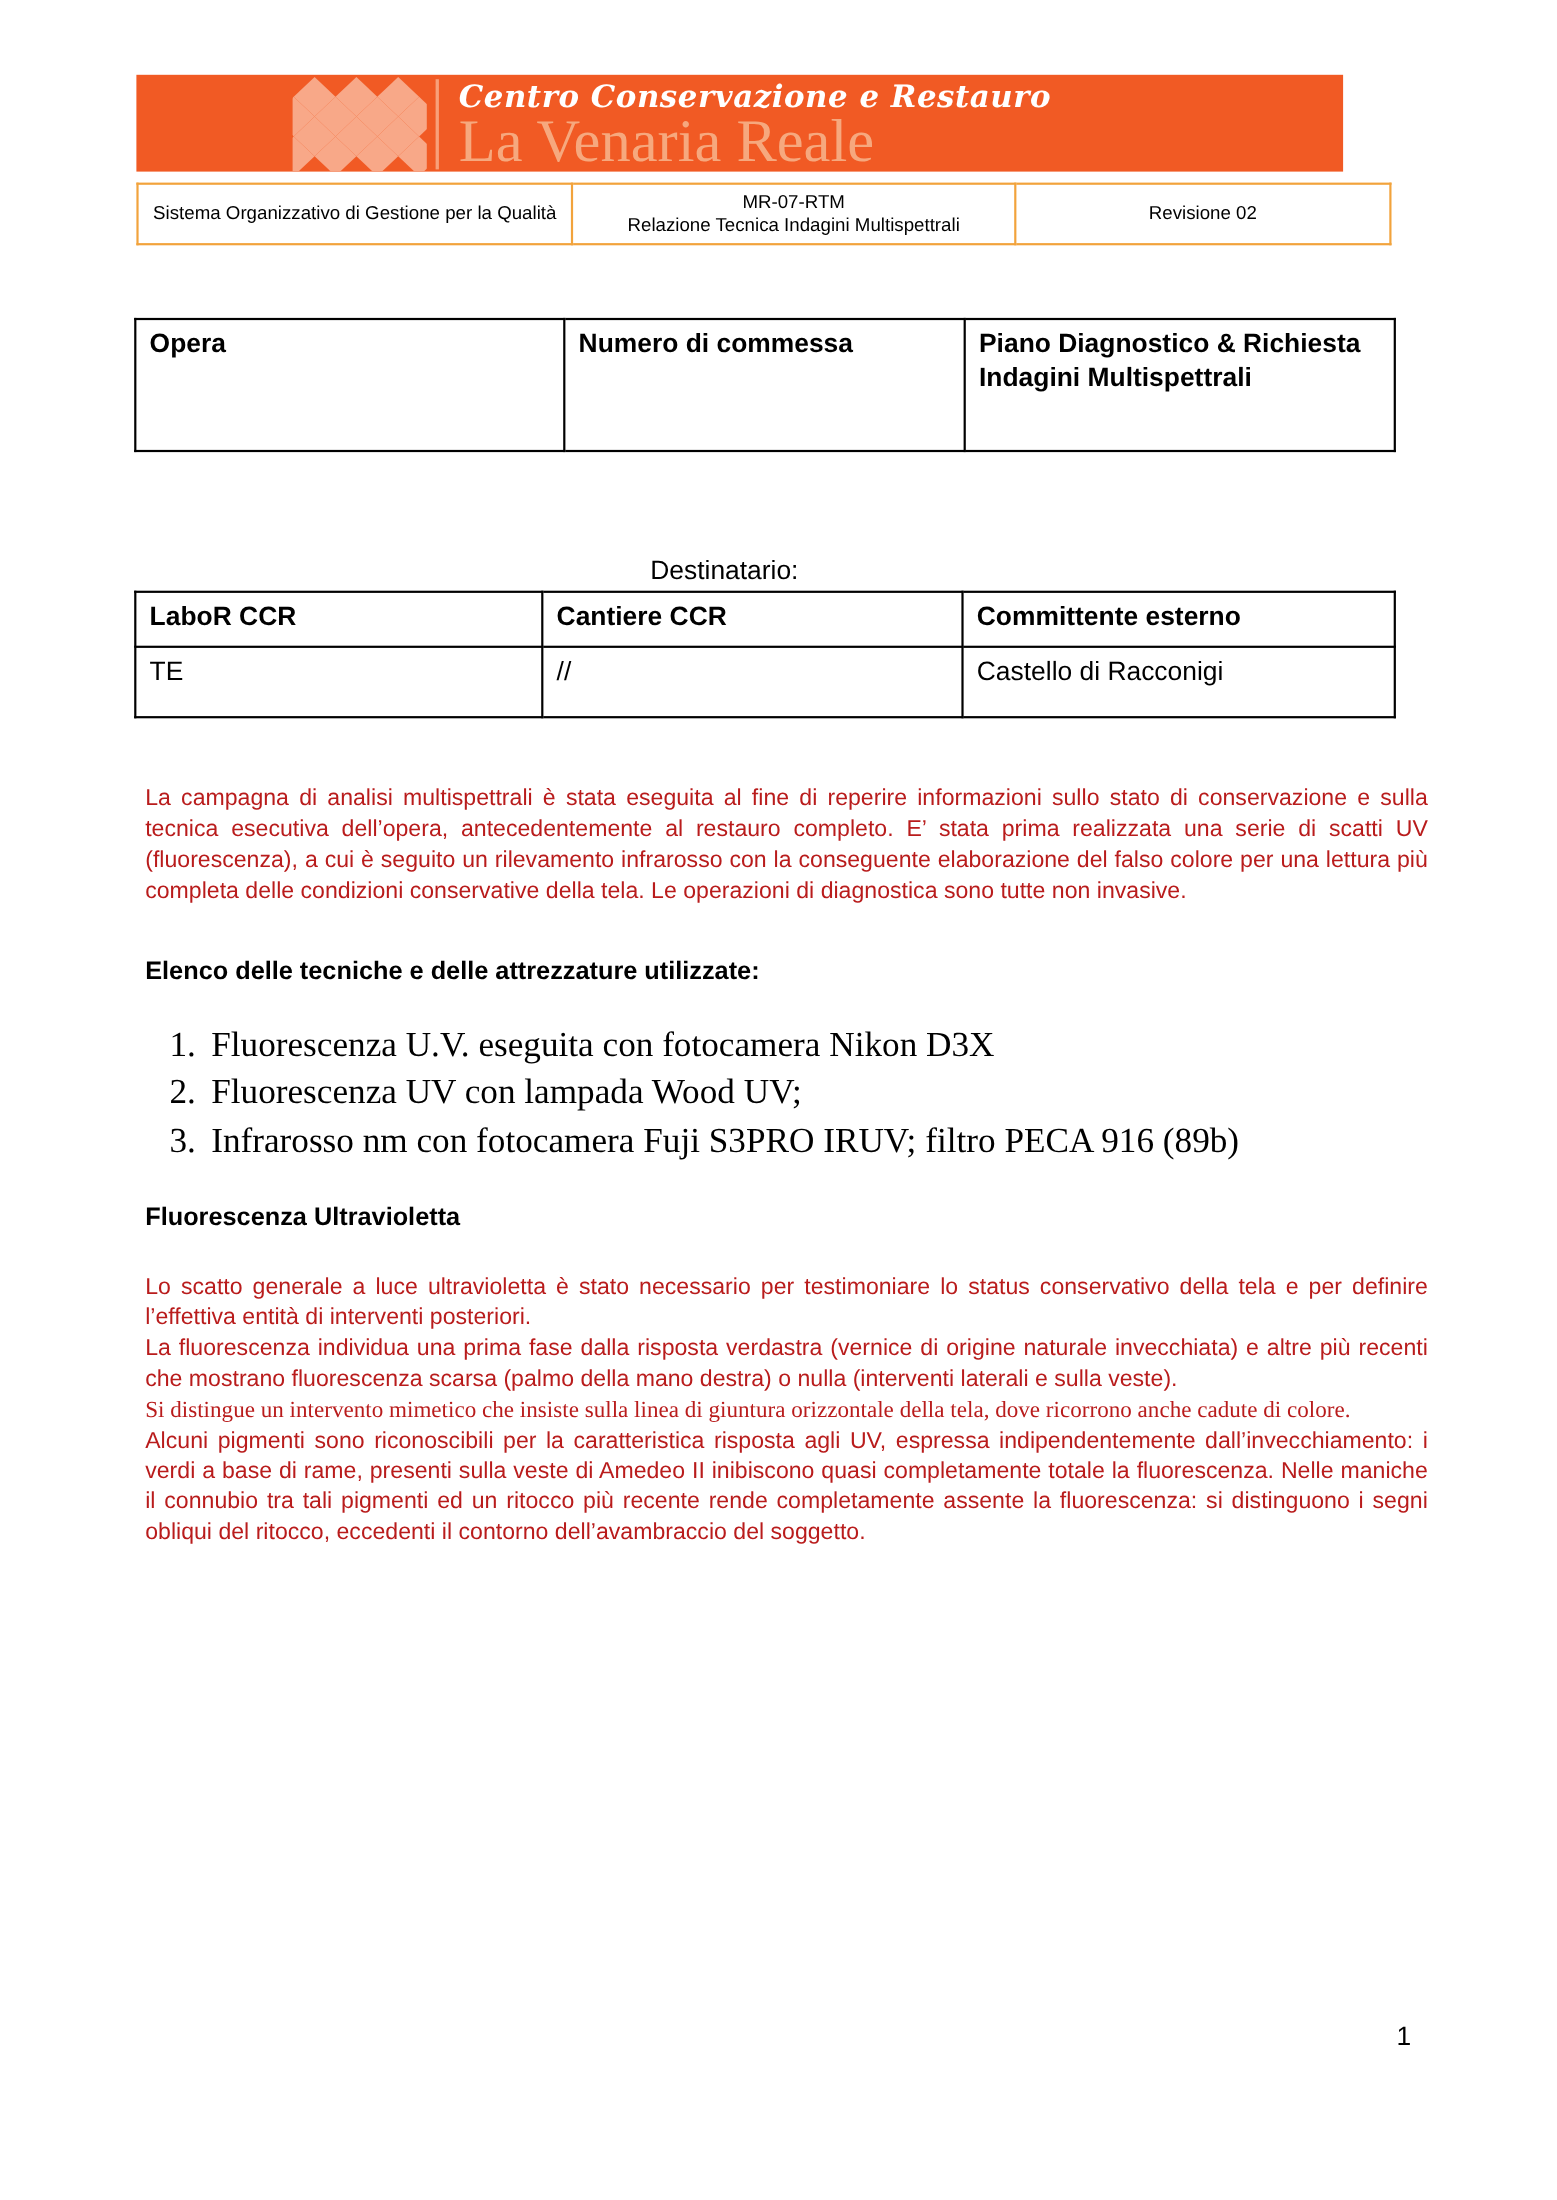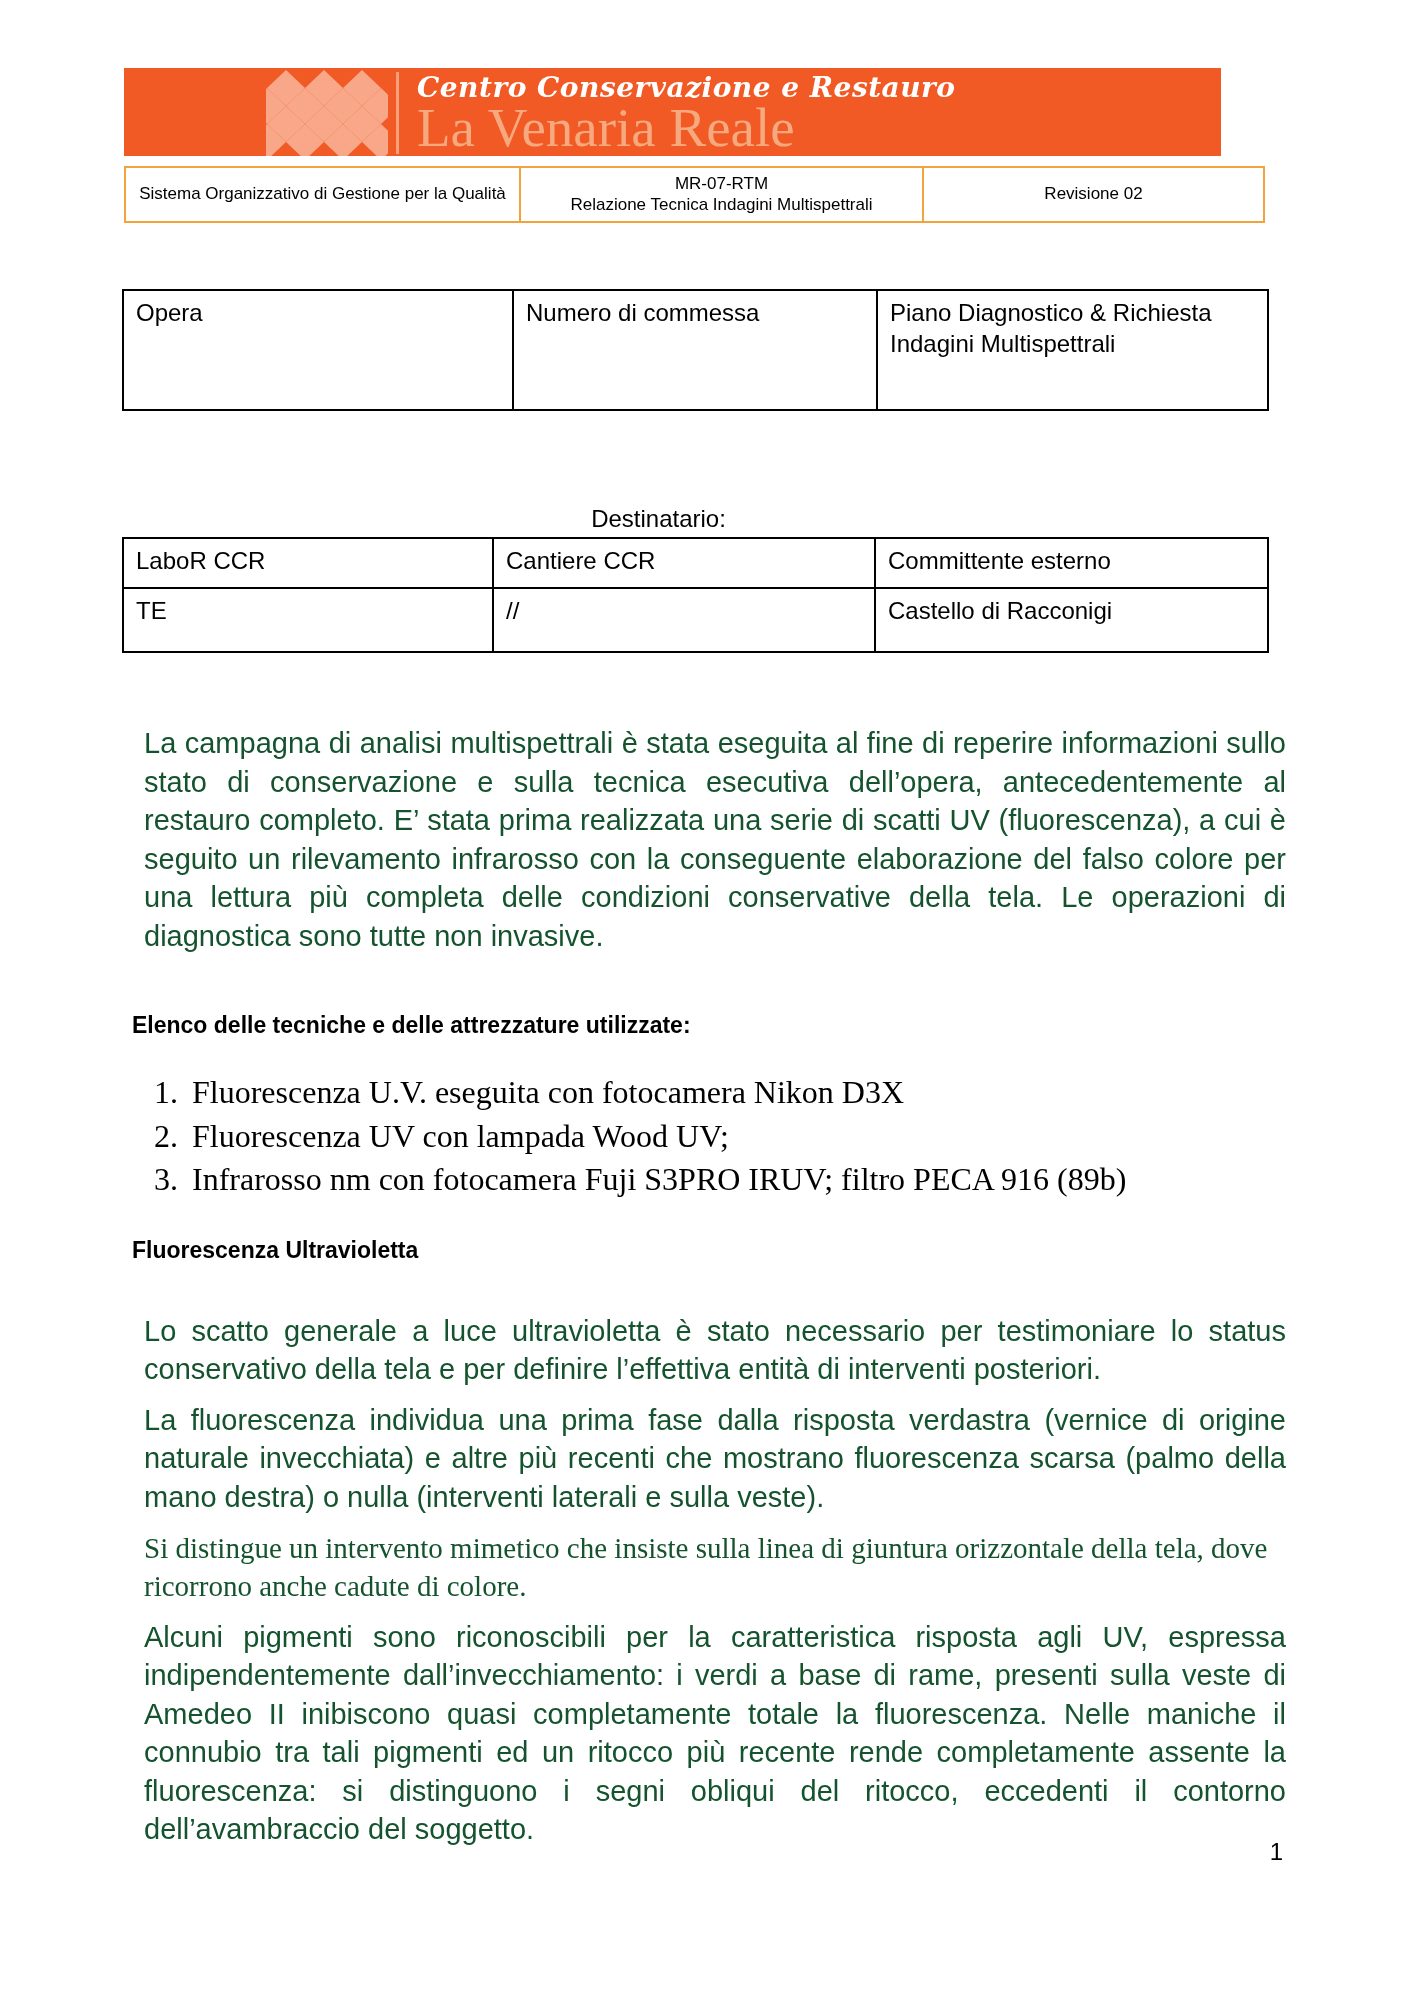--- a/index.html
+++ b/index.html
@@ -109,21 +109,21 @@
     table-layout: fixed;
   }
   .maintable td {
     border: 2px solid #000000;
     vertical-align: top;
     padding: 7px 10px 7px 12px;
     font-size: 24px;
     line-height: 1.28;
   }
   .maintable td.hdr {
-    font-weight: normal;
+    font-weight: bold;
   }
 
   #opera-table {
     left: 122px;
     top: 289px;
     width: 1073px;
   }
   #opera-table .oc1 { width: 366px; }
   #opera-table .oc2 { width: 340px; }
   #opera-table .oc3 { width: 367px; }
@@ -151,25 +151,25 @@
   #dest-table tr.body td { height: 48px; }
 
   
   .content {
     position: absolute;
     left: 132px;
     top: 712px;
     width: 1166px;
   }
   p.para {
-    margin: 12px;
+    margin: 0;
     text-align: justify;
-    font-size: 29px;
+    font-size: 21px;
     line-height: 1.33;
-    color: #14532d;
+    color: #b91c1c;
   }
   p.para.nojust { text-align: left; font-family: Liberation Serif, serif; }
   h3.subhead {
     margin: 0;
     font-size: 23px;
     font-weight: bold;
     line-height: 1.3;
   }
   .spacer-34 { height: 34px; }
   .spacer-30 { height: 30px; }

